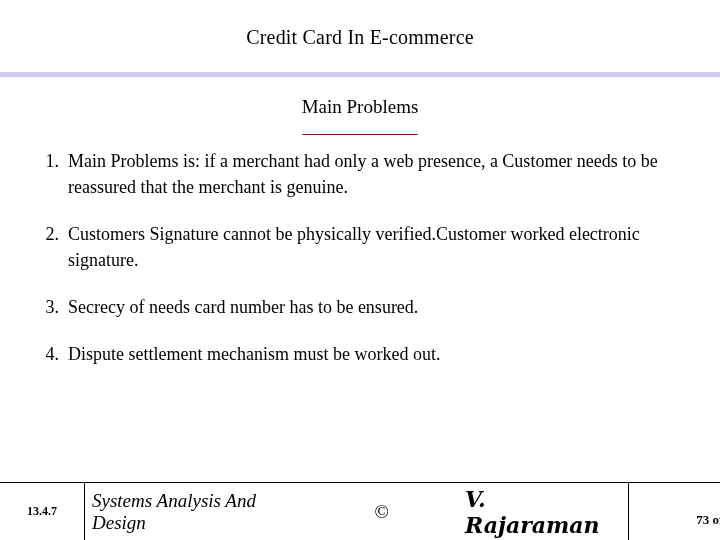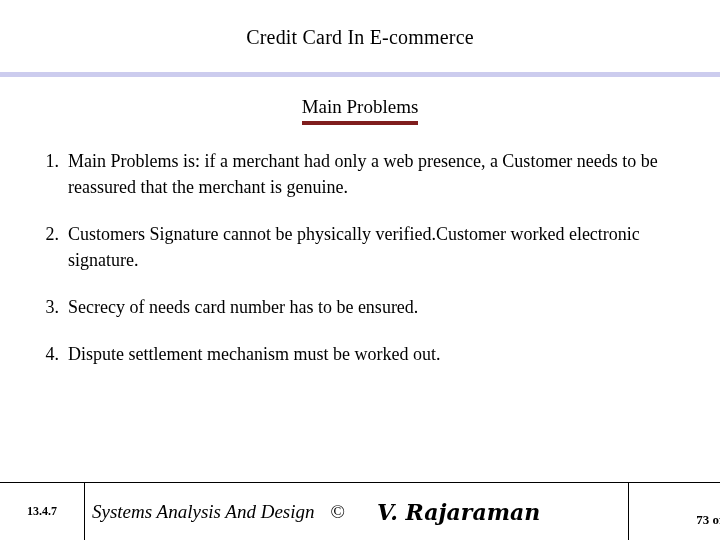--- a/index.html
+++ b/index.html
@@ -42,22 +42,22 @@
   }
   .subhead {
     position: absolute;
     top: 96px;
     left: 0;
     width: 720px;
     text-align: center;
     font-size: 19px;
   }
   .subhead span {
-    border-bottom: 4px solid #7f1d1d;
-    padding-bottom: 4px;
+    border-bottom: 1px solid #7f1d1d;
+    padding-bottom: 17px;
   }
   .body-list {
     position: absolute;
     top: 148px;
     left: 36px;
     width: 650px;
   }
   .item {
     display: flex;
     align-items: flex-start;
@@ -116,20 +116,21 @@
     position: absolute;
     left: 84px;
     top: 0;
     width: 544px;
     height: 57px;
     display: flex;
     align-items: center;
     justify-content: flex-start;
     padding-left: 8px;
     box-sizing: border-box;
+    gap: 44px;
   }
   .footer-course {
     font-size: 19px;
     font-style: italic;
     font-family: "Liberation Serif", serif;
   }
   .footer-copy {
     font-size: 19px;
     margin-left: 16px;
   }

